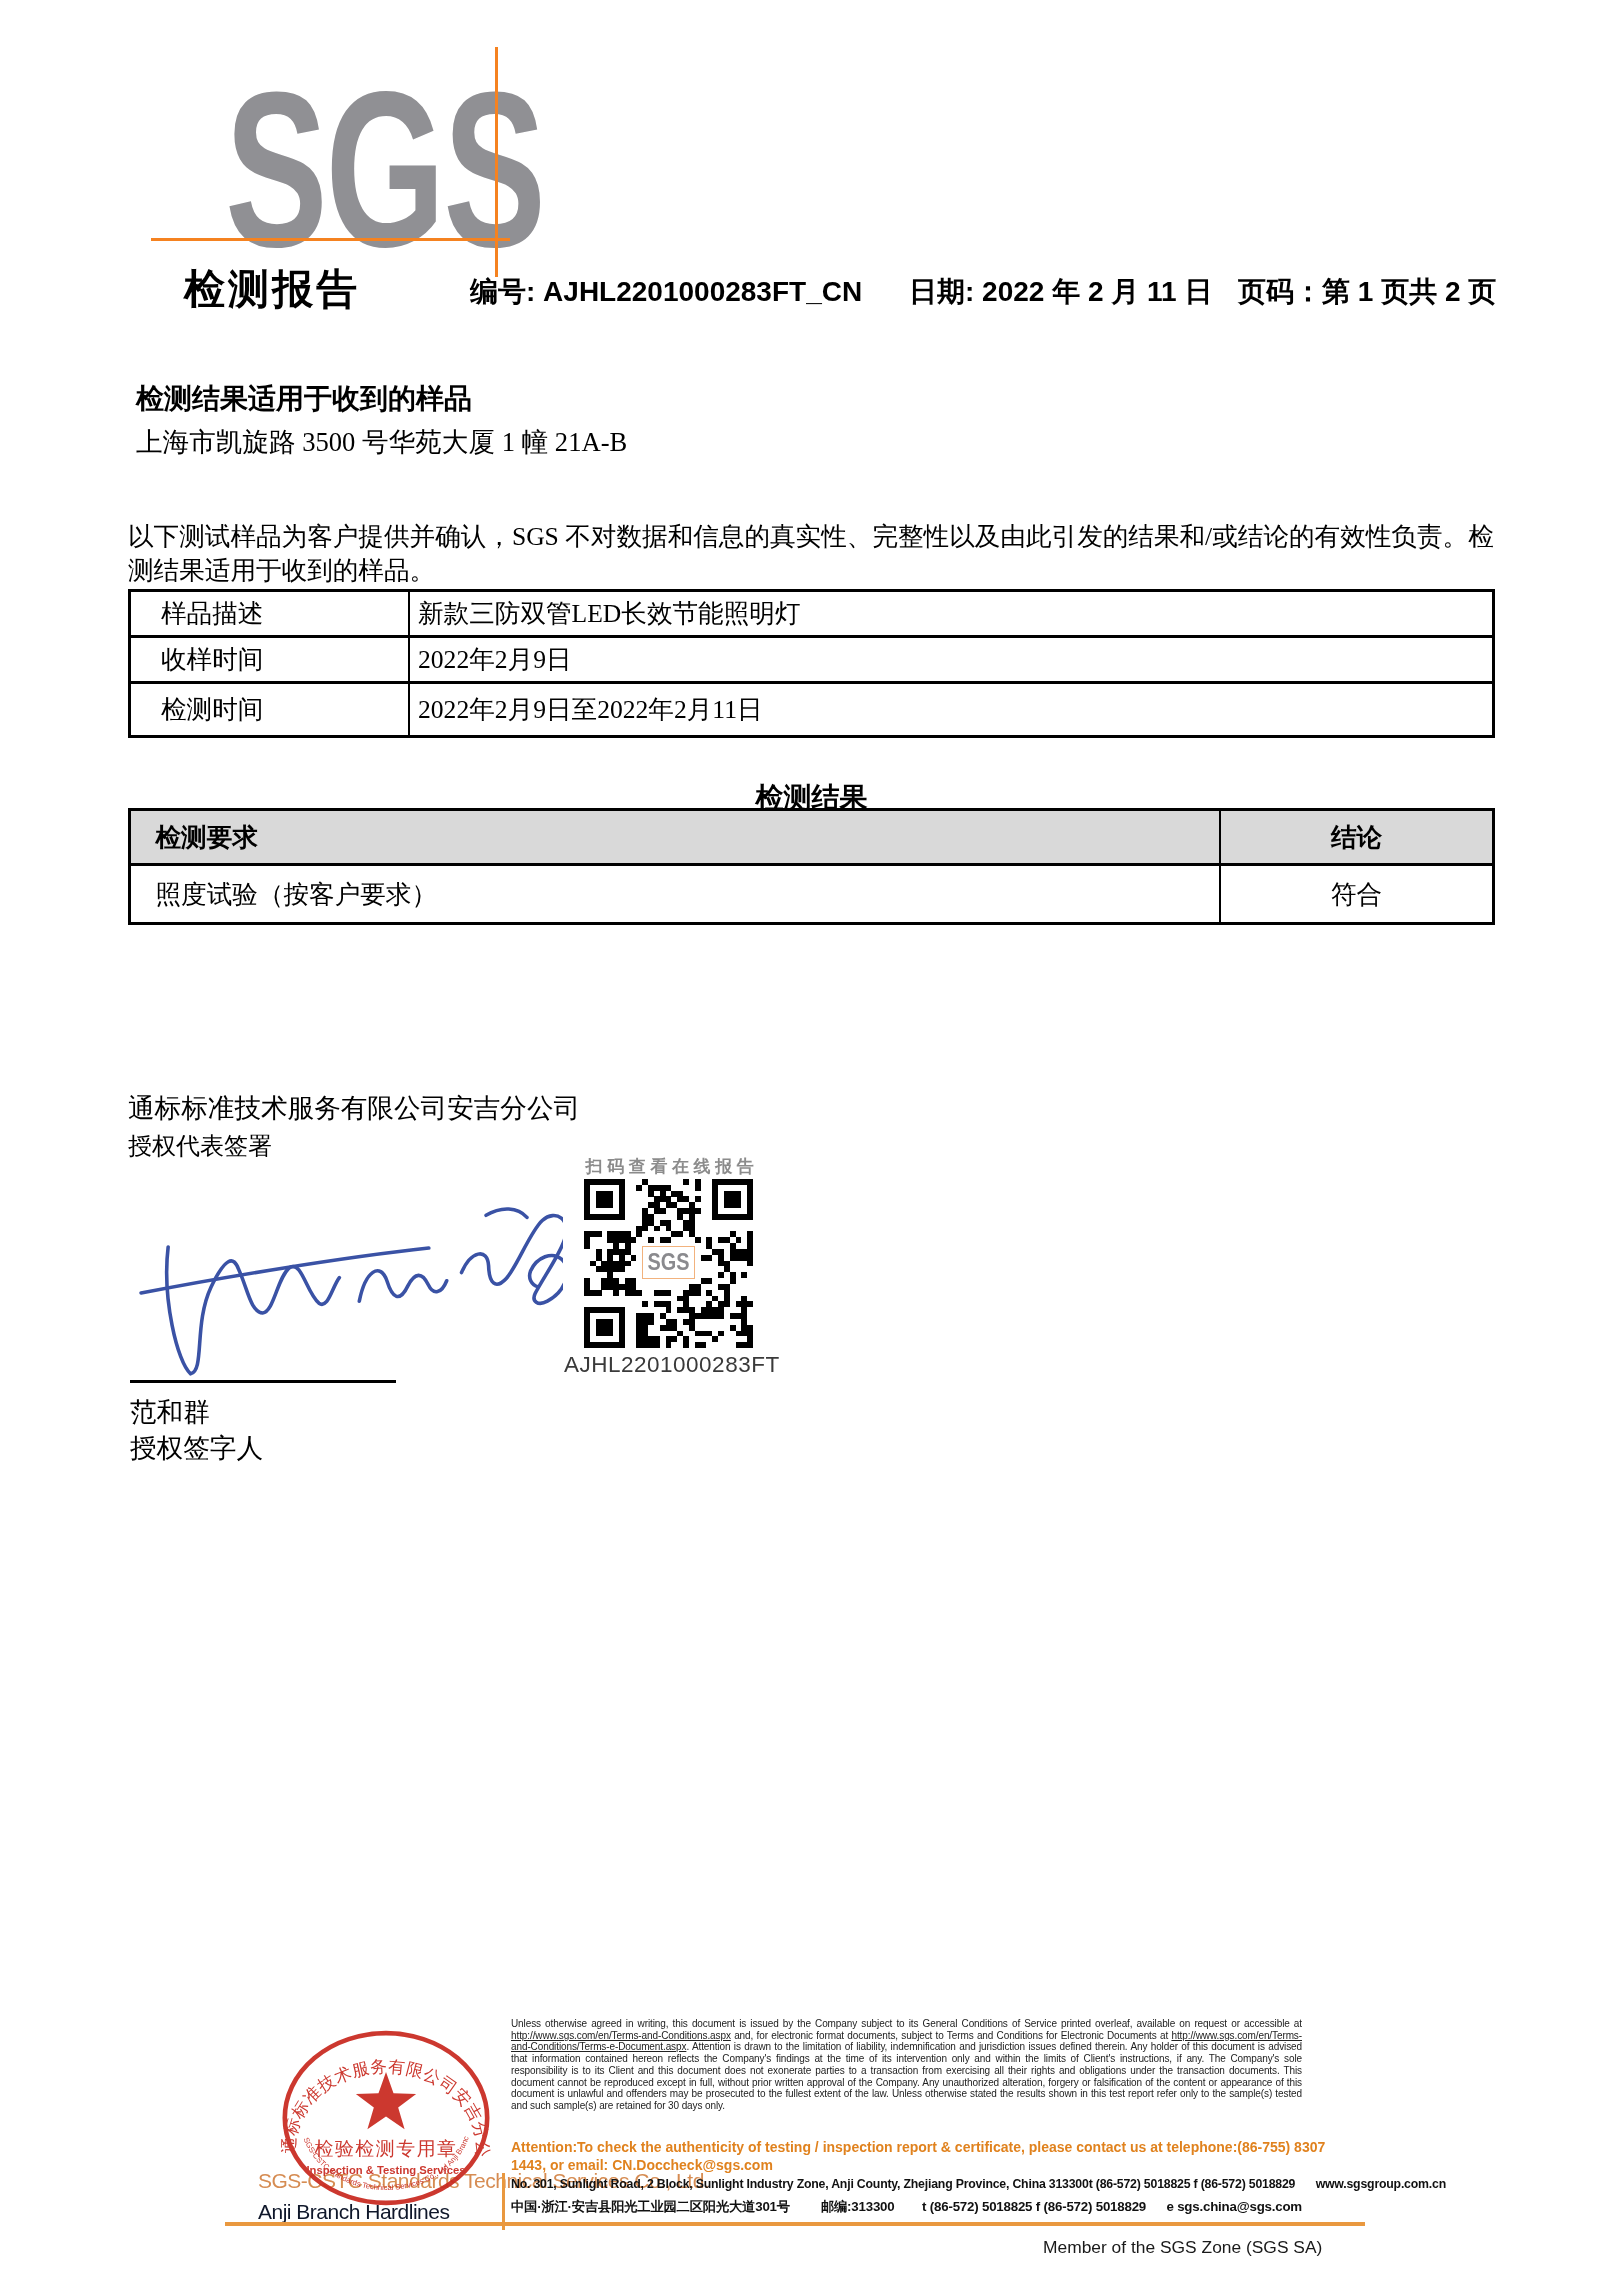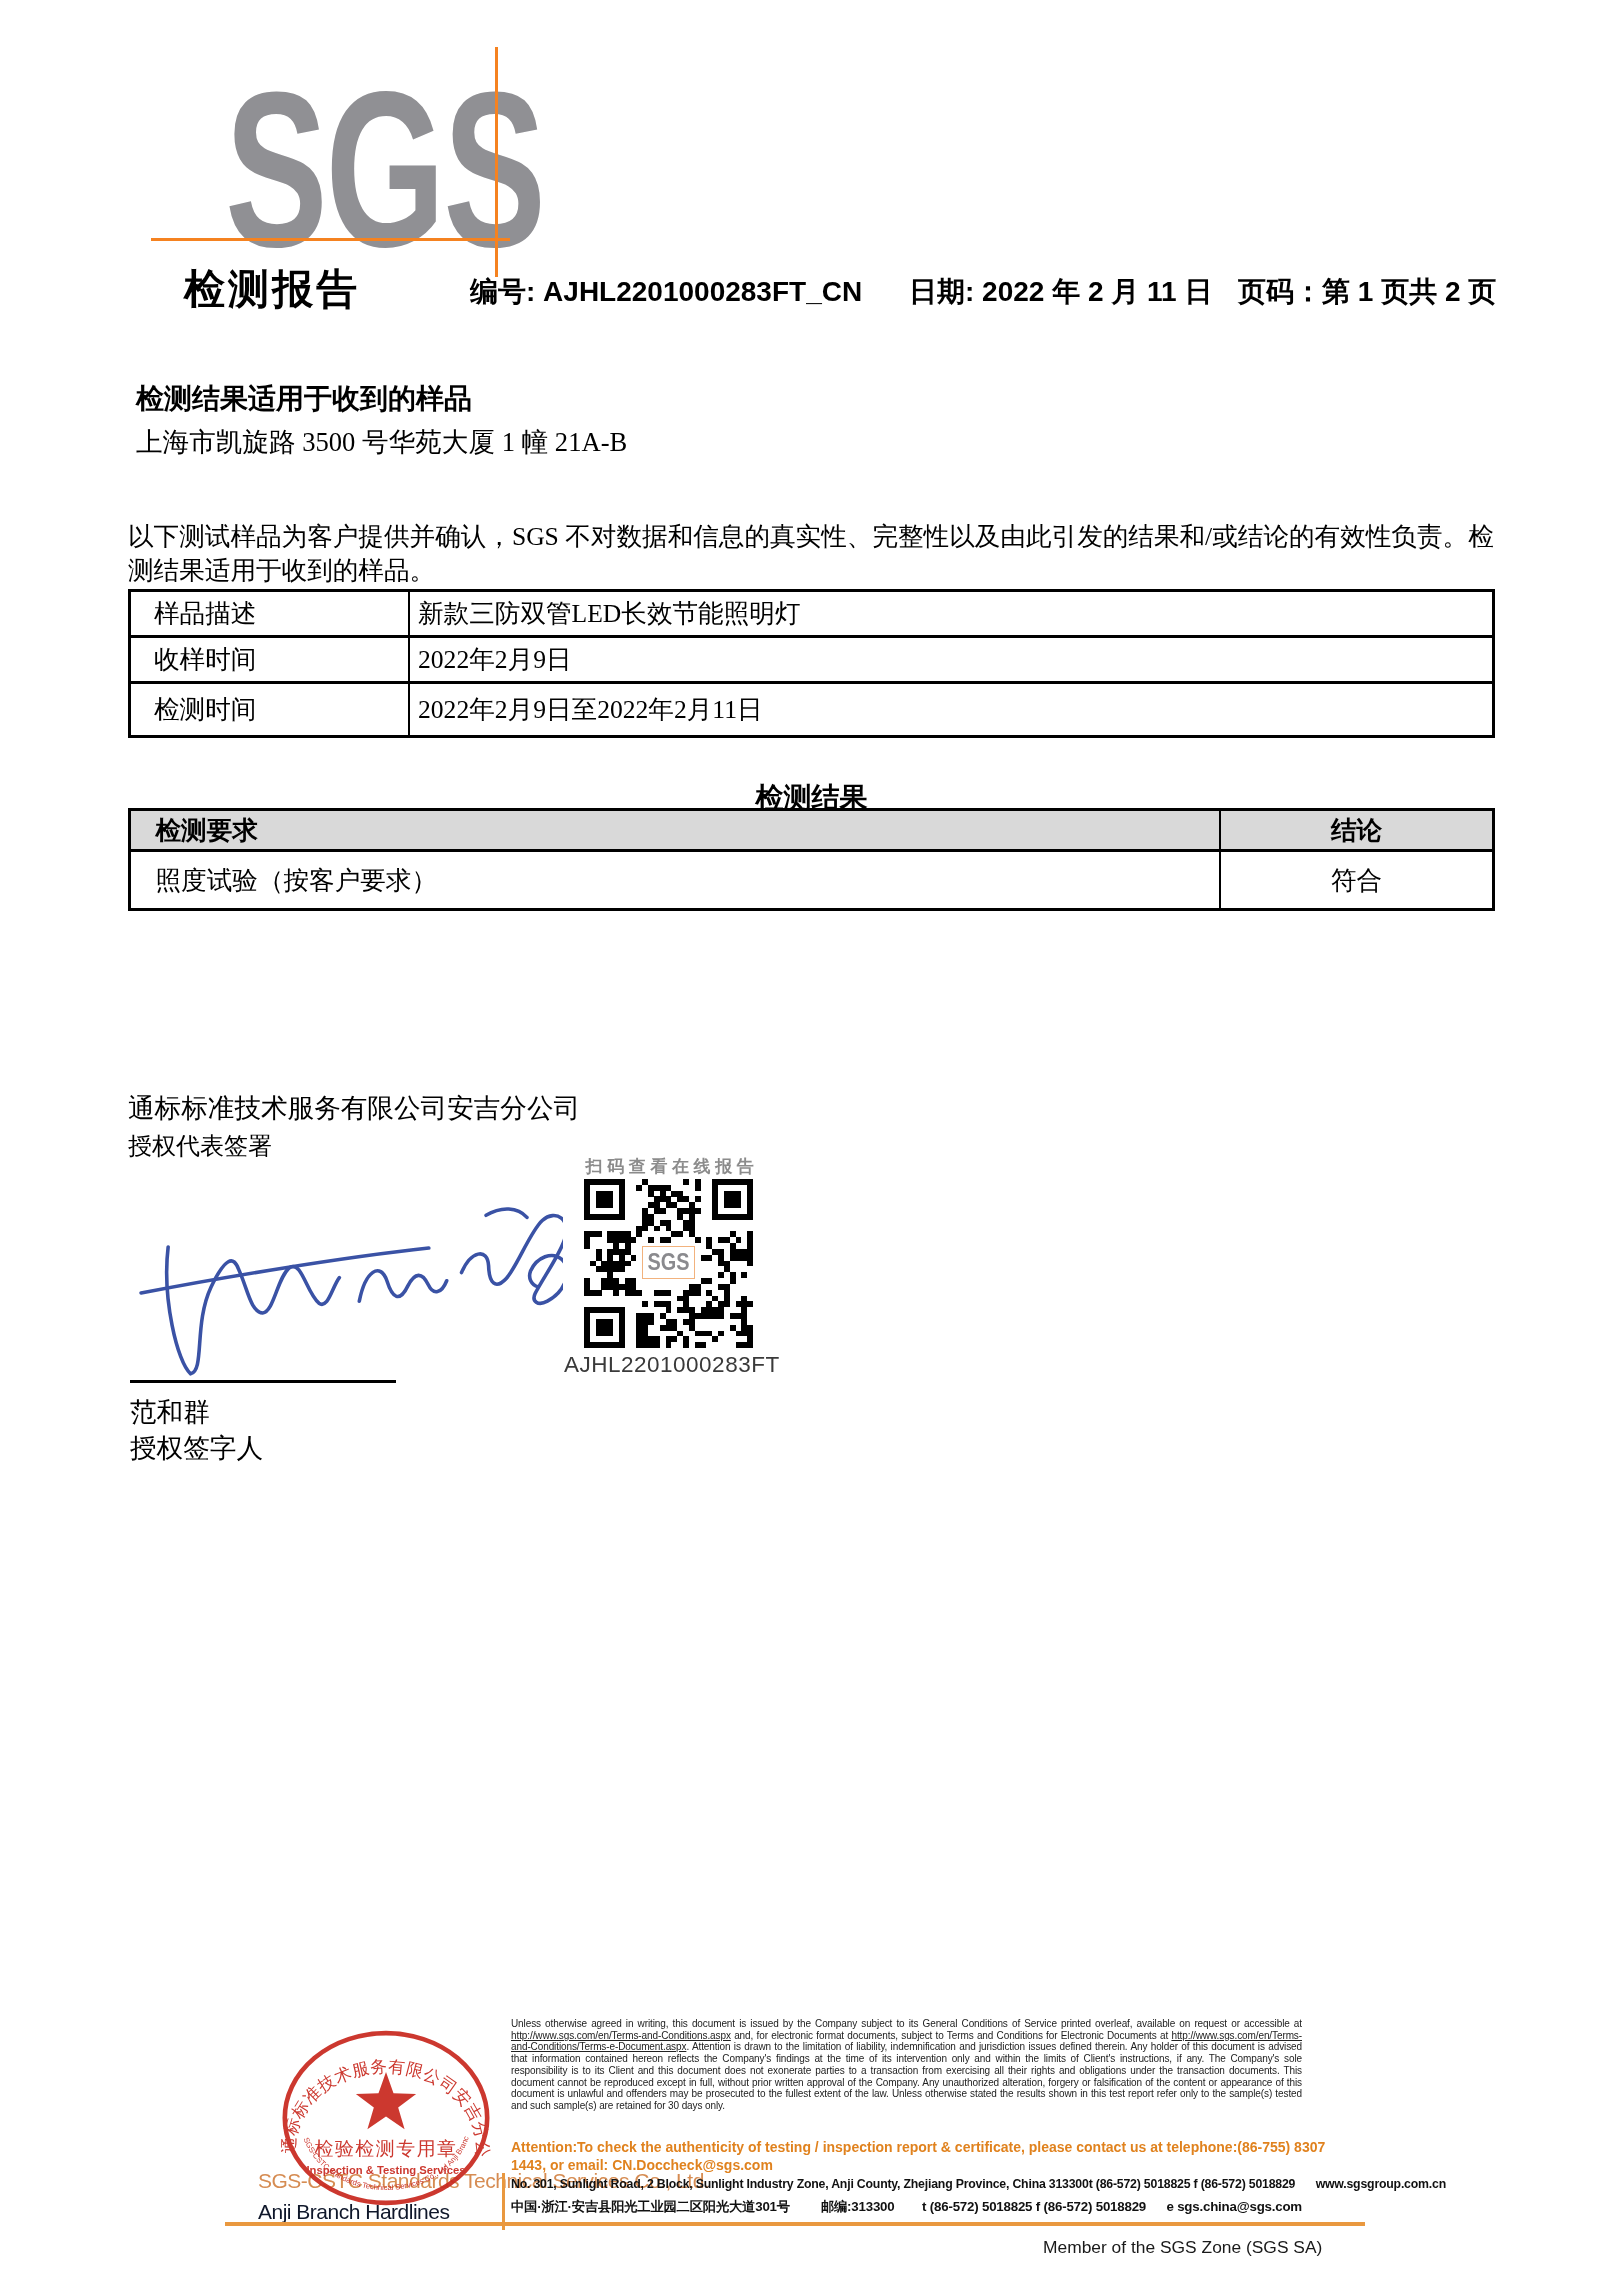--- a/index.html
+++ b/index.html
@@ -27,28 +27,28 @@
   
   .client-name { left:136px; top:380px; font-size:28px; font-weight:bold; font-family:"Liberation Sans",sans-serif; }
   .client-addr { left:136px; top:424px; font-size:26.6px; }
 
   .disclaimer { left:128px; top:520px; width:1370px; font-size:25.6px; line-height:34px; }
 
   
   .t1 { left:128px; top:589px; width:1367px; border:3.1px solid #000; background:#fff; }
   .t1-row { display:flex; align-items:stretch; }
   .t1-row + .t1-row { border-top:3.6px solid #000; }
-  .t1-label { width:279px; border-right:2px solid #000; padding-left:23px; display:flex; align-items:center; font-size:25.6px; }
+  .t1-label { width:279px; border-right:2px solid #000; padding-left:30px; display:flex; align-items:center; font-size:25.6px; }
   .t1-value { flex:1; padding-left:8px; display:flex; align-items:center; font-size:25.6px; }
   .r1{height:43px;} .r2{height:46px;} .r3{height:54px;}
 
   
   .results-title { left:128px; top:779px; width:1367px; text-align:center; font-size:28px; font-weight:bold; font-family:"Liberation Sans",sans-serif; }
   .t2 { left:128px; top:808px; width:1367px; border:3.1px solid #000; background:#fff; }
-  .t2-head { display:flex; height:38px; background:#d9d9d9; }
+  .t2-head { display:flex; height:52px; background:#d9d9d9; }
   .t2-datarow { display:flex; height:59px; border-top:3.6px solid #000; }
   .t2-c1 { flex:1; padding-left:24.5px; display:flex; align-items:center; font-size:25.6px; }
   .t2-c2 { width:273px; border-left:2px solid #000; display:flex; align-items:center; justify-content:center; font-size:25.6px; }
   .t2-head .t2-c1, .t2-head .t2-c2 { font-weight:bold; }
   .t2-remarks { border-top:3.6px solid #000; padding:6.1px 20.4px 10.2px 24.5px; }
   .remarks-label { font-size:25.6px; font-weight:bold; font-family:"Liberation Sans",sans-serif; line-height:32px; }
   .remark-item { display:flex; font-size:25.6px; line-height:33px; margin-top:1px; }
   .remark-no { width:49px; flex:none; }
 
   

